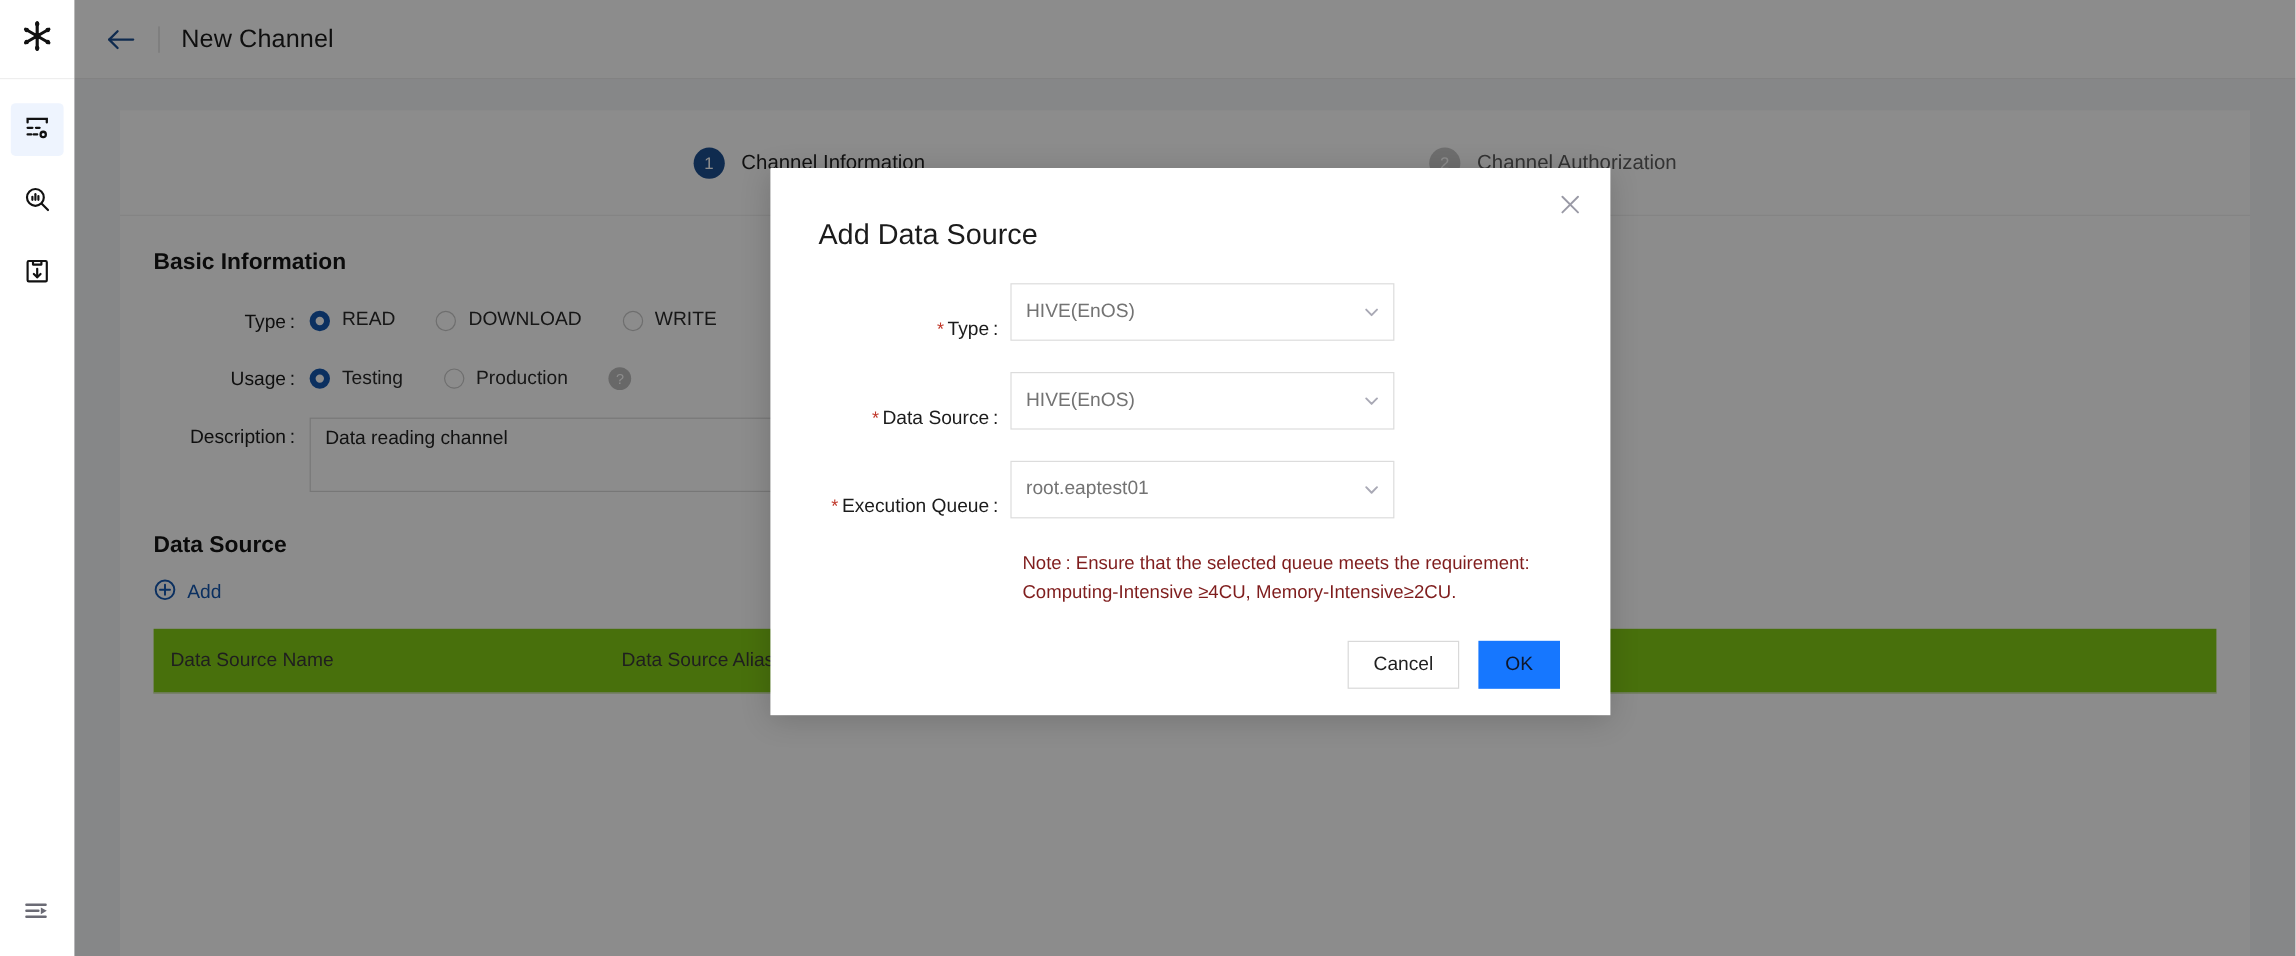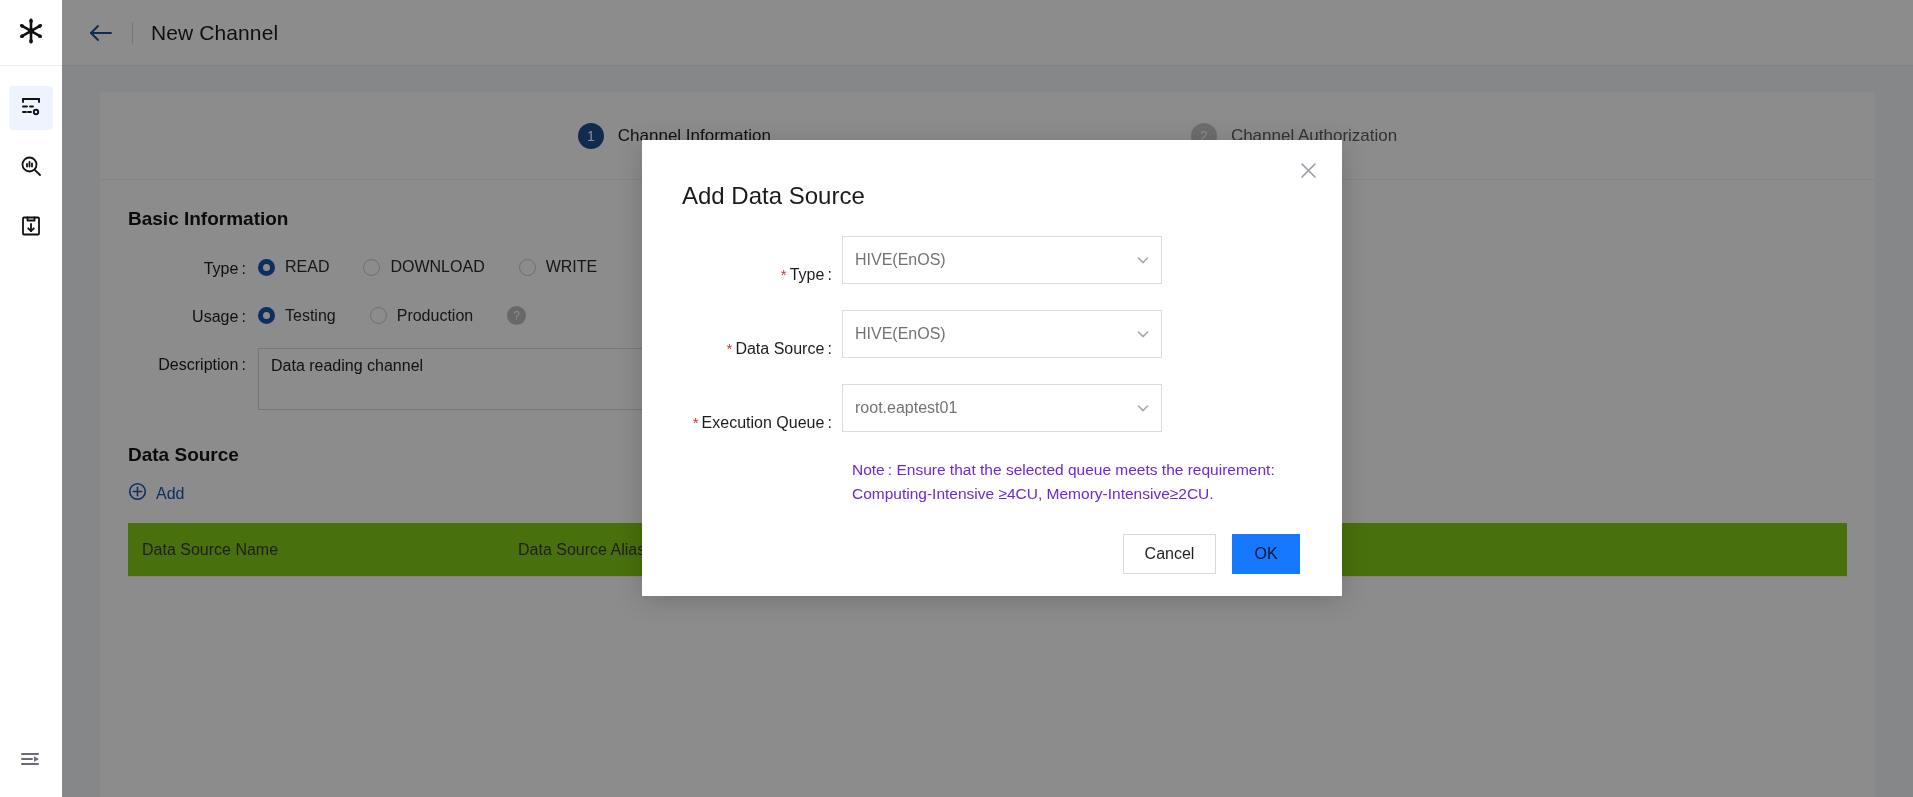--- a/index.html
+++ b/index.html
@@ -270,21 +270,21 @@
     background: #cfcfd8; color: #fff;
     font-size: 13px; font-style: italic;
     display: flex; align-items: center; justify-content: center;
     cursor: pointer;
     font-family: "Liberation Serif", serif;
   }
   .m-note {
     margin: 26px 40px 0 210px;
     font-size: 15.5px;
     line-height: 1.55;
-    color: #6d28d9;
+    color: #7f1d1d;
     width: 470px;
   }
   .m-actions {
     display: flex;
     justify-content: flex-end;
     gap: 16px;
     margin: 28px 42px 0 0;
   }
   .btn {
     height: 40px;

